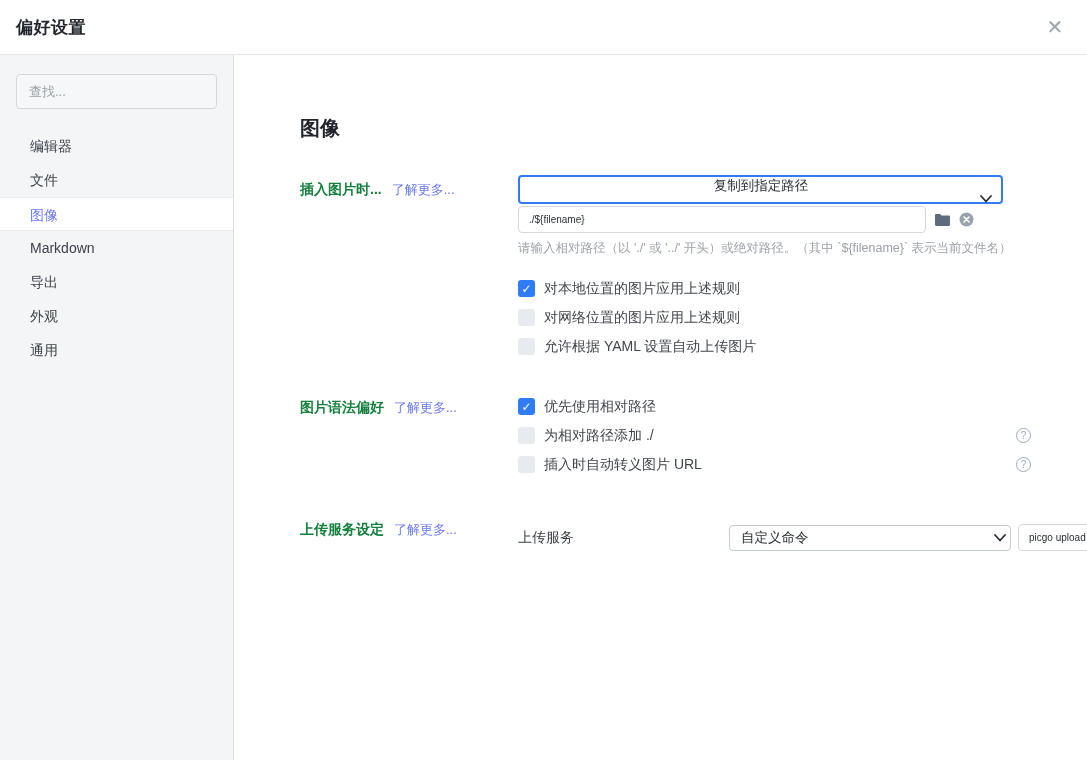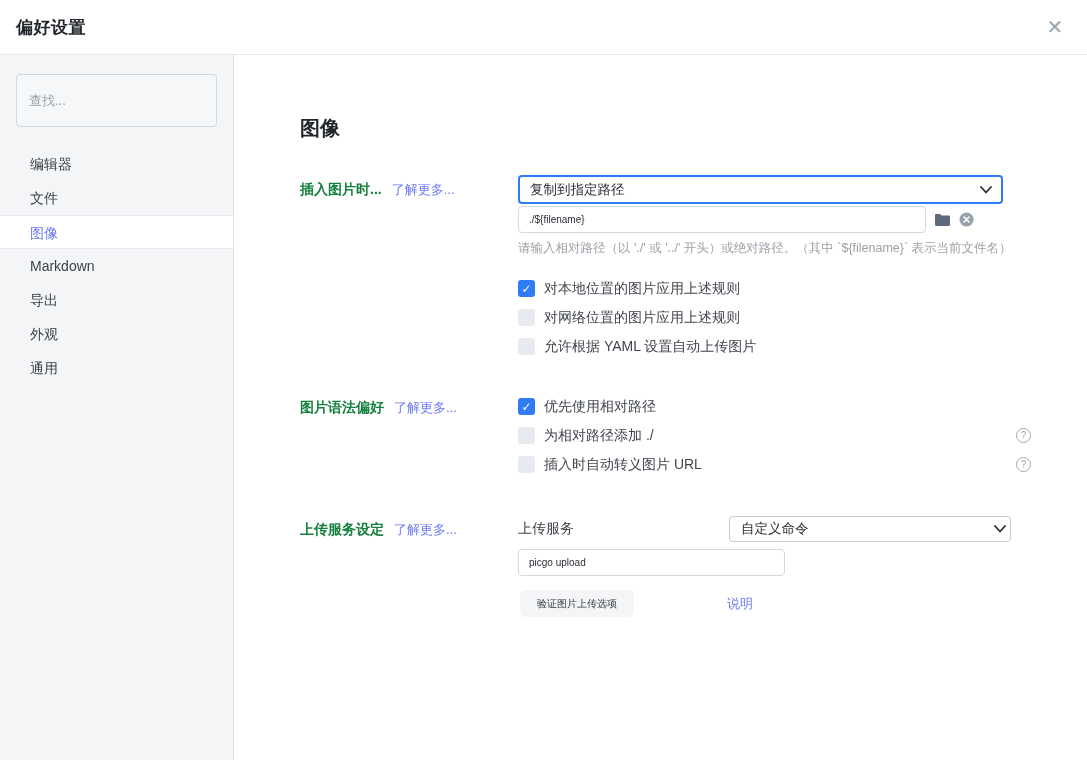--- a/index.html
+++ b/index.html
@@ -11,21 +11,21 @@
   .header { height:55px; flex:0 0 55px; display:flex; align-items:center;
     padding:0 18px 0 16px; border-bottom:1px solid #e6e8eb; background:#fff; }
   .header .title { font-size:17px; font-weight:700; color:#21252b; letter-spacing:.5px; }
   .header .close { margin-left:auto; width:28px; height:28px; display:flex; align-items:center;
     justify-content:center; font-size:20px; color:#9aa4ad; cursor:pointer; user-select:none; }
 
   
   .body { flex:1; display:flex; min-height:0; }
   .sidebar { width:234px; flex:0 0 234px; background:#f4f5f7; border-right:1px solid #dcdfe3; }
   .search-wrap { padding:19px 16px 20px; }
-  .search-input { width:100%; height:53px; border:1px solid #d4d8de; border-radius:4px;
+  .search-input { width:100%; height:35px; border:1px solid #d4d8de; border-radius:4px;
     background:#f6f7f9; padding:0 12px; font-size:13px; color:#3c4149; outline:none;
     font-family:inherit; }
   .search-input::placeholder { color:#9aa0a8; }
   .nav { display:flex; flex-direction:column; }
   .nav-item { height:34px; line-height:34px; padding-left:30px; font-size:14px;
     color:#3c4149; cursor:pointer; }
   .nav-item.selected { background:#fff; color:#6a79f1;
     border-top:1px solid #e9ebee; border-bottom:1px solid #e9ebee; }
 
   
@@ -37,21 +37,21 @@
   .label-col { width:218px; flex:0 0 218px; display:flex; align-items:center;
     padding-top:6px; white-space:nowrap; }
   .section-label { font-size:14px; font-weight:700; color:#15803d; margin-right:10px; }
   .learn-more { font-size:13px; color:#6a79f1; cursor:pointer; text-decoration:none; }
   .control-col { flex:1; max-width:513px; }
 
   
   .select { height:29px; border:1px solid #c6ccd4; border-radius:4px; background:#fff;
     display:flex; align-items:center; padding:0 4px 0 11px; font-size:13.5px; color:#2a2e34;
     cursor:pointer; }
-  .select.focused { border:2px solid #2f7cf6; padding:0 9px 0 10px; }
+  .select.focused { border:2px solid #2f7cf6; padding:0 9px 0 10px;flex-direction:column; }
   .select .chev { margin-left:auto; display:flex; align-items:center; }
   .text-input { border:1px solid #d5d9de; border-radius:4px; background:#fff; height:27px;
     padding:0 10px; font-size:10px; color:#2a2e34; outline:none; font-family:inherit; }
 
   .main-select { width:485px; }
   .path-row { display:flex; align-items:center; margin-top:2px; }
   .path-input { width:408px; }
   .icon-btn { display:flex; align-items:center; justify-content:center; margin-left:8px;
     cursor:pointer; }
   .help-text { margin-top:7px; font-size:12.5px; color:#9ca1a8; }
@@ -63,21 +63,21 @@
   .cb-box { width:17px; height:17px; border-radius:3px; background:#e7eaee; flex:0 0 17px;
     display:flex; align-items:center; justify-content:center; cursor:pointer; }
   .cb-box.checked { background:#2f7cf6; }
   .cb-box .tick { color:#fff; font-size:12px; font-weight:700; line-height:1; }
   .cb-label { margin-left:9px; font-size:14px; color:#40454c; }
   .cb-help { margin-left:auto; width:15px; height:15px; border:1px solid #9caab9; border-radius:50%;
     color:#9caab9; font-size:10px; display:flex; align-items:center; justify-content:center;
     cursor:pointer; }
 
   
-  .upload-grid { display:flex; flex-direction:column; gap:7px; }
+  .upload-grid { display:flex; flex-direction:row; gap:7px;align-items:center; }
   .upload-row { display:flex; align-items:center; }
   .inner-label { width:211px; flex:0 0 211px; font-size:14px; color:#3a3f46; }
   .service-select { width:282px; height:26px; }
   .command-input { width:267px; }
   .validate-btn { height:27px; padding:0 17px; background:#f4f5f7; border:none; border-radius:6px;
     font-size:10px; color:#33373d; cursor:pointer; margin-left:2px; font-family:inherit; }
   .doc-link { font-size:13px; color:#6a79f1; cursor:pointer; text-decoration:none; }
   .btn-row { margin-top:7px; display:flex; align-items:center; }
   .btn-cell { width:209px; flex:0 0 209px; }
 </style>

